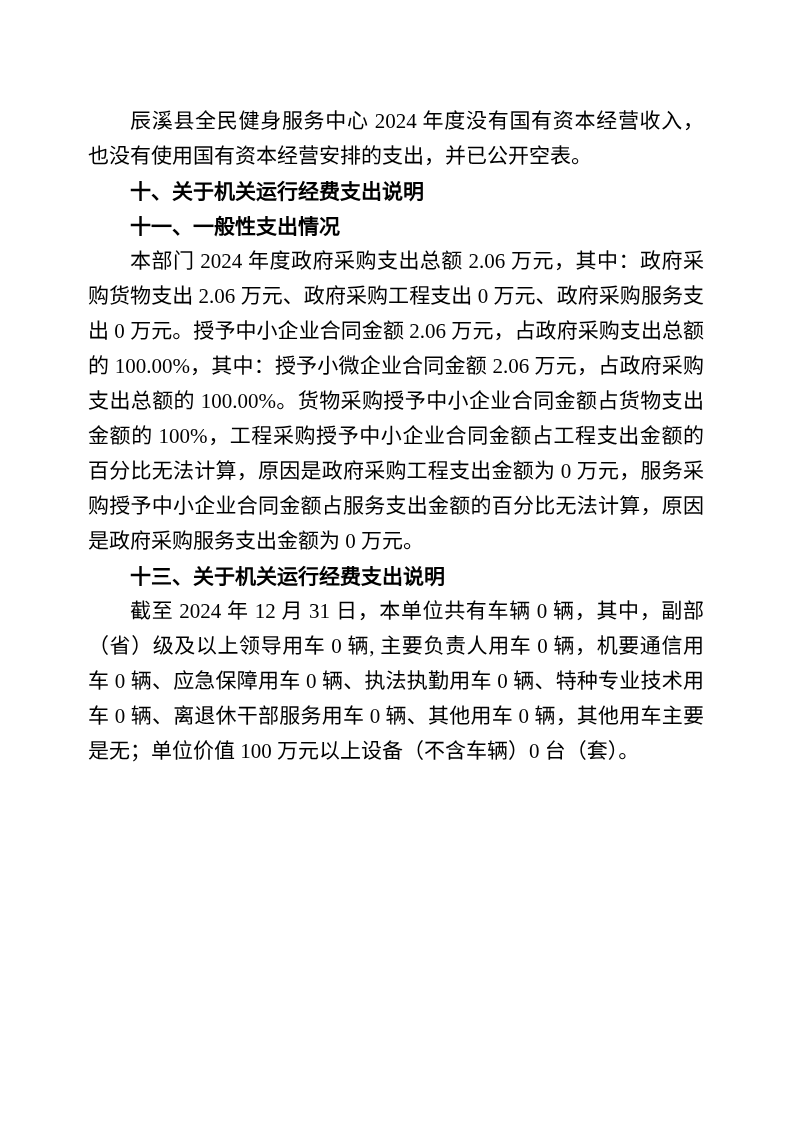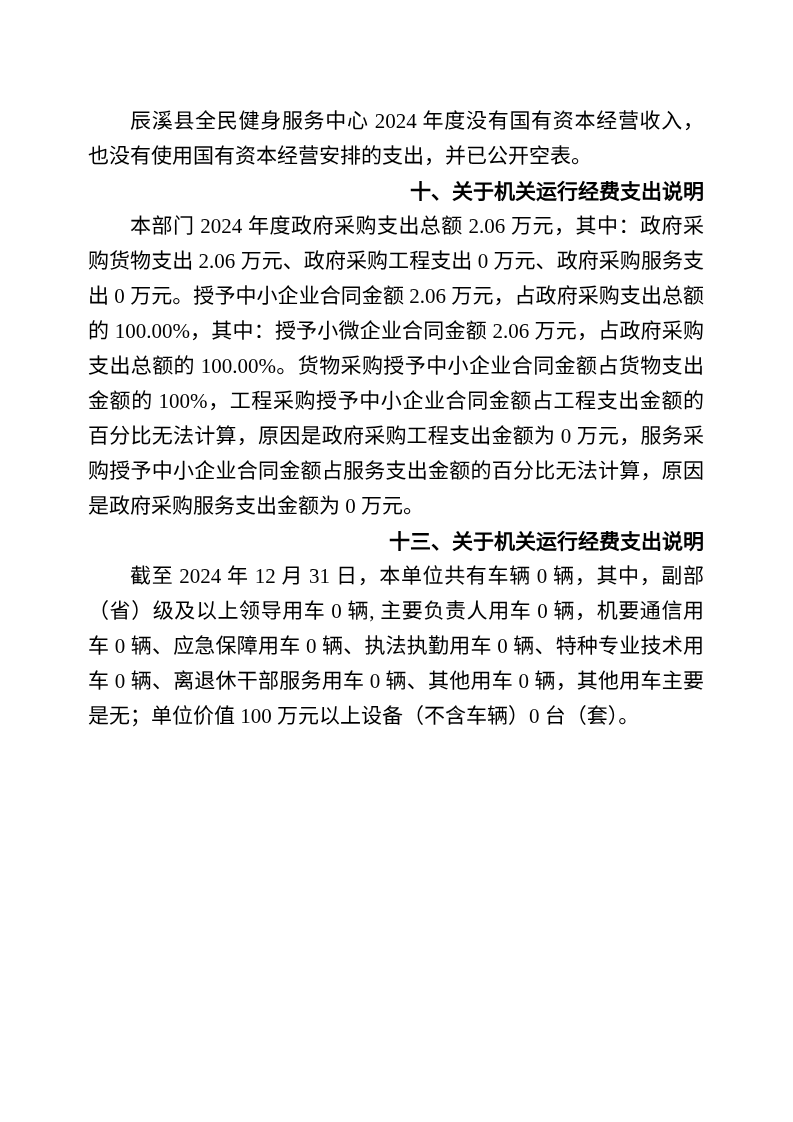--- a/index.html
+++ b/index.html
@@ -32,28 +32,29 @@
     text-indent: 2em;
     color: #000000;
   }
   .heading {
     margin: 0;
     font-family: "Liberation Sans", "DejaVu Sans", sans-serif;
     font-weight: bold;
     font-size: 21px;
     line-height: 35px;
     text-indent: 2em;
-    text-align: right;
+    text-align: left;
     color: #000000;
   }
 </style>
 </head>
 <body>
 
 <div class="page">
   <div class="content">
     <p class="para">辰溪县全民健身服务中心 2024 年度没有国有资本经营收入，也没有使用国有资本经营安排的支出，并已公开空表。</p>
     <h3 class="heading">十、关于机关运行经费支出说明</h3>
+    <h3 class="heading">十一、一般性支出情况</h3>
     <p class="para">本部门 2024 年度政府采购支出总额 2.06 万元，其中：政府采购货物支出 2.06 万元、政府采购工程支出 0 万元、政府采购服务支出 0 万元。授予中小企业合同金额 2.06 万元，占政府采购支出总额的 100.00%，其中：授予小微企业合同金额 2.06 万元，占政府采购支出总额的 100.00%。货物采购授予中小企业合同金额占货物支出金额的 100%，工程采购授予中小企业合同金额占工程支出金额的百分比无法计算，原因是政府采购工程支出金额为 0 万元，服务采购授予中小企业合同金额占服务支出金额的百分比无法计算，原因是政府采购服务支出金额为 0 万元。</p>
     <h3 class="heading">十三、关于机关运行经费支出说明</h3>
     <p class="para">截至 2024 年 12 月 31 日，本单位共有车辆 0 辆，其中，副部（省）级及以上领导用车 0 辆, 主要负责人用车 0 辆，机要通信用车 0 辆、应急保障用车 0 辆、执法执勤用车 0 辆、特种专业技术用车 0 辆、离退休干部服务用车 0 辆、其他用车 0 辆，其他用车主要是无；单位价值 100 万元以上设备（不含车辆）0 台（套）。</p>
   </div>
 </div>
 
 </body></html>

